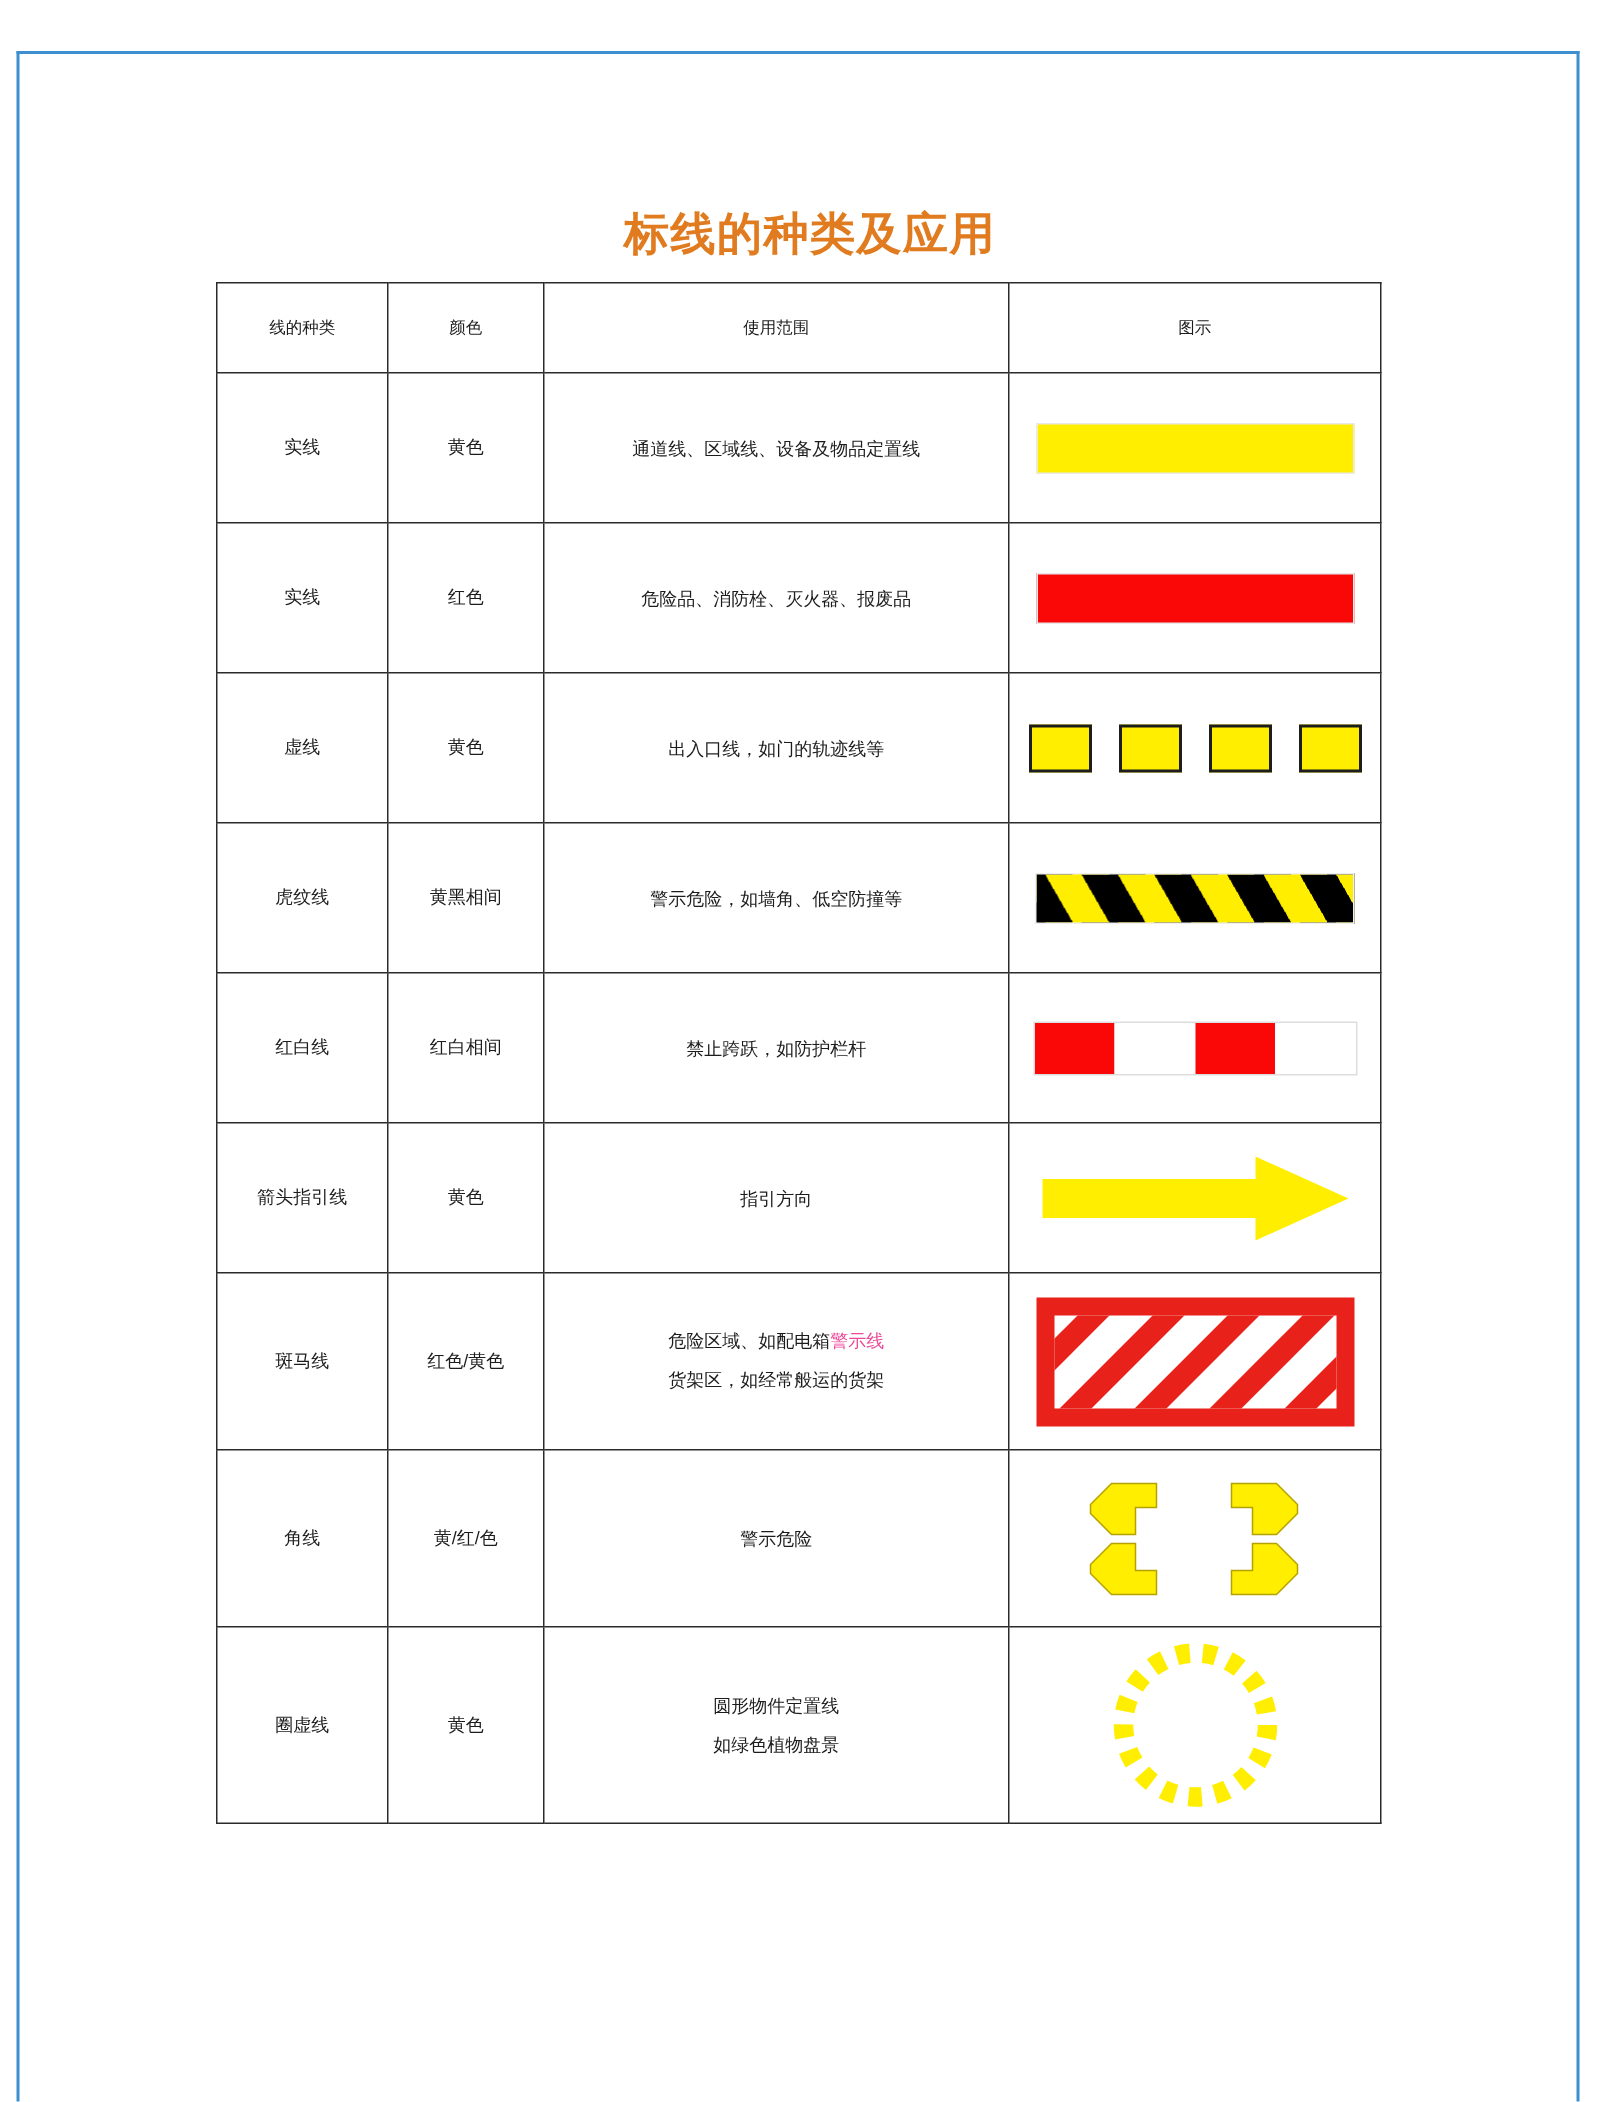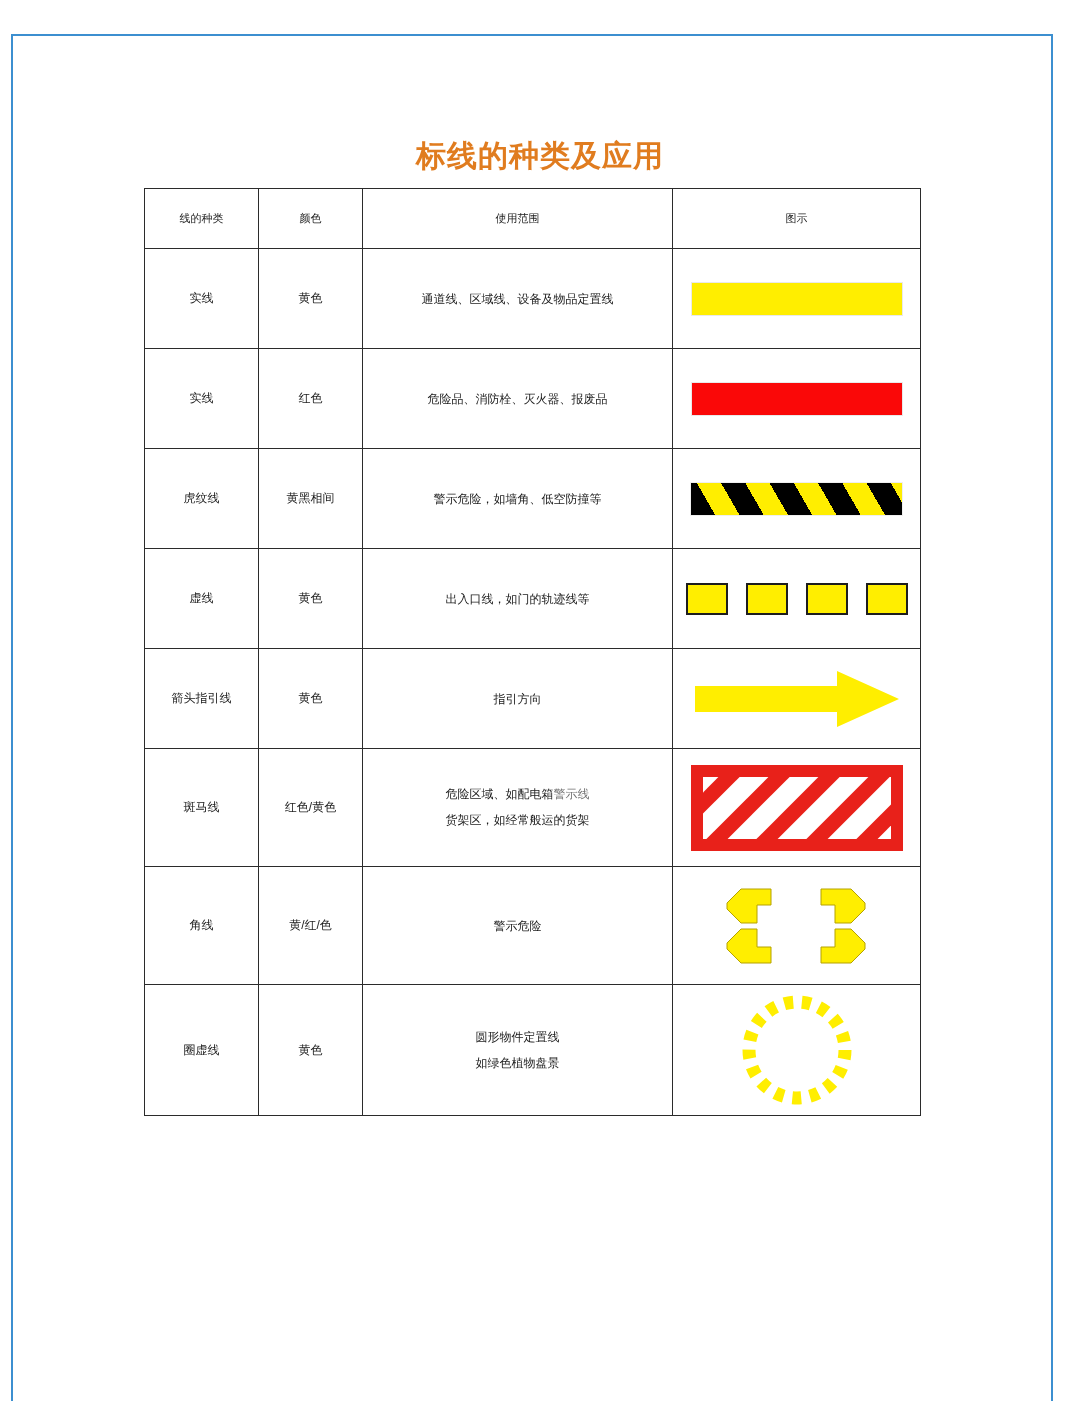--- a/index.html
+++ b/index.html
@@ -54,21 +54,21 @@
   col.c-color { width: 104px; }
   col.c-usage { width: 310px; }
   col.c-demo  { width: 248px; }
 
   tr.hdr td { height: 60px; font-size: 11px; }
   tr.r td   { height: 100px; }
   tr.r-xtall td { height: 118px; }
 
   .usage-line { line-height: 1.5; }
   .usage-two > div { margin: 9px 0; }
-  .hl-blue { color: #737373; }
+  .hl-blue { color: #ec4899; }
   .hl-red  { color: #e8211a; }
 
   .demo { display:flex; align-items:center; justify-content:center; height:100%; }
 
   
   .bar {
     width: 212px; height: 34px;
     border: 1px solid #e9e9e9;
   }
   .bar-yellow { background: #ffee00; }
@@ -146,46 +146,61 @@
         <td>红色</td>
         <td class="usage-line">危险品、消防栓、灭火器、报废品</td>
         <td>
           <div class="demo">
             <div class="bar bar-red"></div>
           </div>
         </td>
       </tr>
 
       <tr class="r">
-        <td>虎纹线</td>
-        <td>黄黑相间</td>
-        <td class="usage-line">警示危险，如墙角、低空防撞等</td>
-        <td>
-          <div class="demo">
-            <div class="tiger"></div>
-          </div>
-        </td>
-      </tr>
-
-      <tr class="r">
         <td>虚线</td>
         <td>黄色</td>
         <td class="usage-line">出入口线，如门的轨迹线等</td>
         <td>
           <div class="demo">
             <div class="dash-row">
               <div class="dash-box"></div>
                 <div class="dash-box"></div>
               <div class="dash-box"></div>
                 <div class="dash-box"></div>
             </div>
           </div>
         </td>
       </tr>
 
+      <tr class="r">
+        <td>虎纹线</td>
+        <td>黄黑相间</td>
+        <td class="usage-line">警示危险，如墙角、低空防撞等</td>
+        <td>
+          <div class="demo">
+            <div class="tiger"></div>
+          </div>
+        </td>
+      </tr>
+
+      <tr class="r">
+        <td>红白线</td>
+        <td>红白相间</td>
+        <td class="usage-line">禁止跨跃，如防护栏杆</td>
+        <td>
+          <div class="demo">
+            <div class="rw-row">
+              <div class="rw-cell rw-red"></div>
+              <div class="rw-cell rw-white"></div>
+              <div class="rw-cell rw-red"></div>
+              <div class="rw-cell rw-white"></div>
+            </div>
+          </div>
+        </td>
+      </tr>
 
       <tr class="r">
         <td>箭头指引线</td>
         <td>黄色</td>
         <td class="usage-line">指引方向</td>
         <td>
           <div class="demo">
             <div class="arrow-wrap">
               <svg viewBox="0 0 220 62" width="220" height="62">
                 <polygon points="8,18 150,18 150,3 212,31 150,59 150,44 8,44" fill="#ffee00"></polygon>

